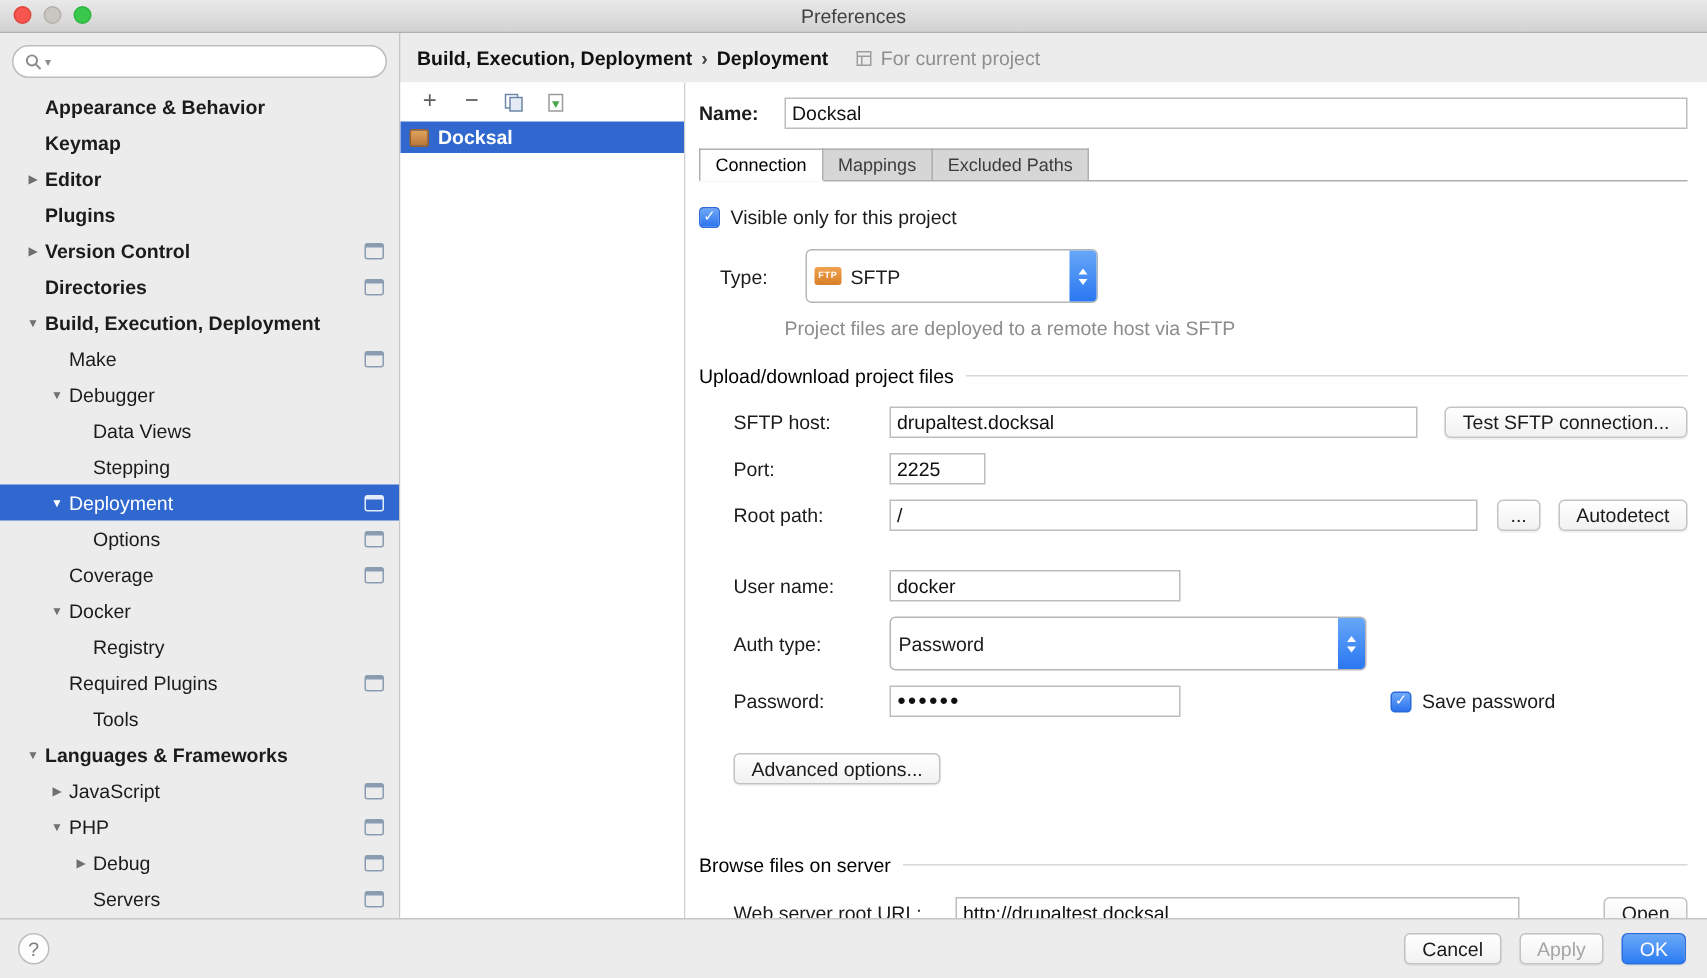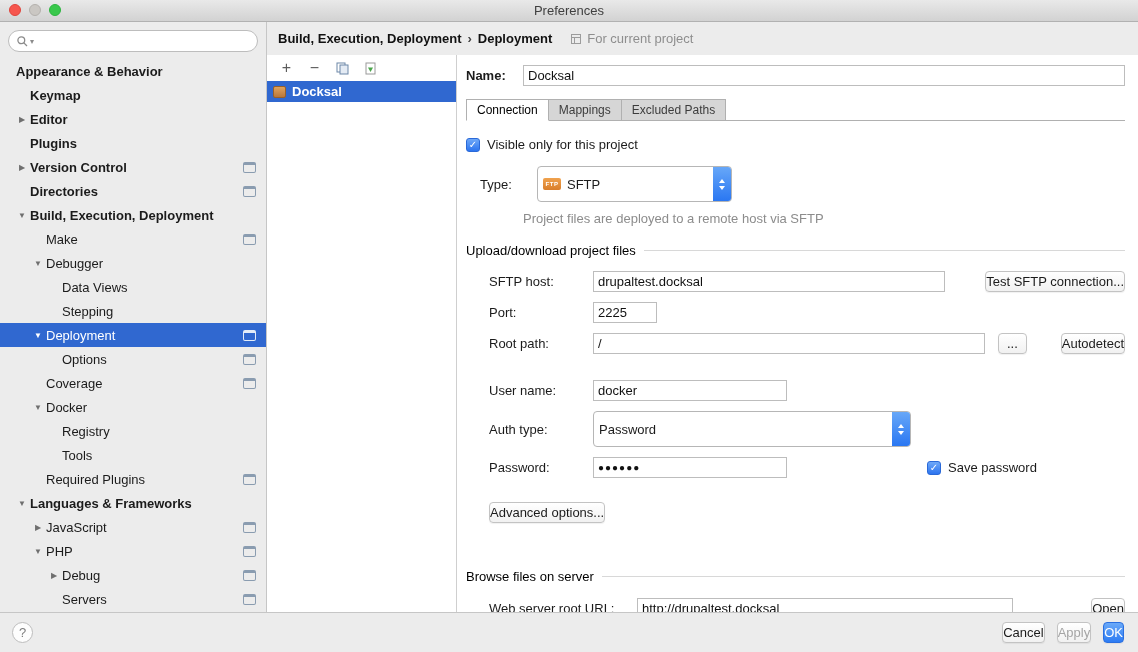--- a/index.html
+++ b/index.html
@@ -97,21 +97,21 @@
   .r-adv { margin-top:24px; margin-left:23px; }
   .r-web { margin-top:14px; }
 
   .in-sftp { width:352px; }
   .in-port { width:64px; }
   .in-root { width:392px; }
   .in-user { width:194px; }
   .in-pass { width:194px; font-size:10px; letter-spacing:1px; }
   .in-web { width:376px; }
 
-  .btn { font-family:"Liberation Sans","DejaVu Sans",sans-serif; font-size:13px; height:21px; padding:0 0; background:linear-gradient(#ffffff,#f1f1f1); border:1px solid #c3c3c3; border-radius:4px; color:#1b1b1b; box-shadow:0 1px 1px rgba(0,0,0,0.06); }
+  .btn { font-family:"Liberation Sans","DejaVu Sans",sans-serif; font-size:13px; height:21px; padding:0 11px; background:linear-gradient(#ffffff,#f1f1f1); border:1px solid #c3c3c3; border-radius:4px; color:#1b1b1b; box-shadow:0 1px 1px rgba(0,0,0,0.06); }
   .btn-ellipsis { padding:0 8px; margin-left:13px; }
   .btn-auto { margin-left:auto; }
   .btn-test { margin-left:auto; }
   .btn.primary { background:linear-gradient(#6aa9f8,#2d7cf3); border-color:#2a6fe0; color:#fff; }
   .btn.disabled { color:#a5a5a5; }
 
   .save-check { margin-left:140px; }
 
   
   .footer { flex:0 0 40px; height:40px; border-top:1px solid #c6c6c6; background:#ececec; display:flex; align-items:center; padding:0 14px 0 12px; gap:12px; }
@@ -141,21 +141,21 @@
             <svg width="13" height="13" viewBox="0 0 13 13">
                 <circle cx="5.3" cy="5.3" r="3.4" fill="none" stroke="#8b8b8b" stroke-width="1.3"></circle>
                 <line x1="7.9" y1="7.9" x2="11" y2="11" stroke="#8b8b8b" stroke-width="1.3"></line>
               </svg>
           </span>
           <span class="search-caret">▾</span>
           <input placeholder="" style="">
         </div>
       </div>
       <div class="tree">
-          <div class="tree-row bold" style="">
+          <div class="tree-row bold" style="padding-left: 14px;">
             <span class="arrow"></span>
             <span class="tree-label">Appearance &amp; Behavior</span>
           </div>
           <div class="tree-row bold" style="padding-left: 14px;">
             <span class="arrow"></span>
             <span class="tree-label">Keymap</span>
           </div>
           <div class="tree-row bold" style="padding-left: 14px;">
             <span class="arrow">▶</span>
             <span class="tree-label">Editor</span>
@@ -211,28 +211,28 @@
             <span class="proj-icon"></span>
           </div>
           <div class="tree-row" style="padding-left: 30px;">
             <span class="arrow">▼</span>
             <span class="tree-label">Docker</span>
           </div>
           <div class="tree-row" style="padding-left: 46px;">
             <span class="arrow"></span>
             <span class="tree-label">Registry</span>
           </div>
+          <div class="tree-row" style="padding-left: 30px;">
+            <span class="arrow"></span>
+            <span class="tree-label">Required Plugins</span>
+            <span class="proj-icon"></span>
+          </div>
           <div class="tree-row" style="padding-left: 46px;">
             <span class="arrow"></span>
             <span class="tree-label">Tools</span>
-          </div>
-          <div class="tree-row" style="padding-left: 30px;">
-            <span class="arrow"></span>
-            <span class="tree-label">Required Plugins</span>
-            <span class="proj-icon"></span>
           </div>
           <div class="tree-row bold" style="padding-left: 14px;">
             <span class="arrow">▼</span>
             <span class="tree-label">Languages &amp; Frameworks</span>
           </div>
           <div class="tree-row" style="padding-left: 30px;">
             <span class="arrow">▶</span>
             <span class="tree-label">JavaScript</span>
             <span class="proj-icon"></span>
           </div>

